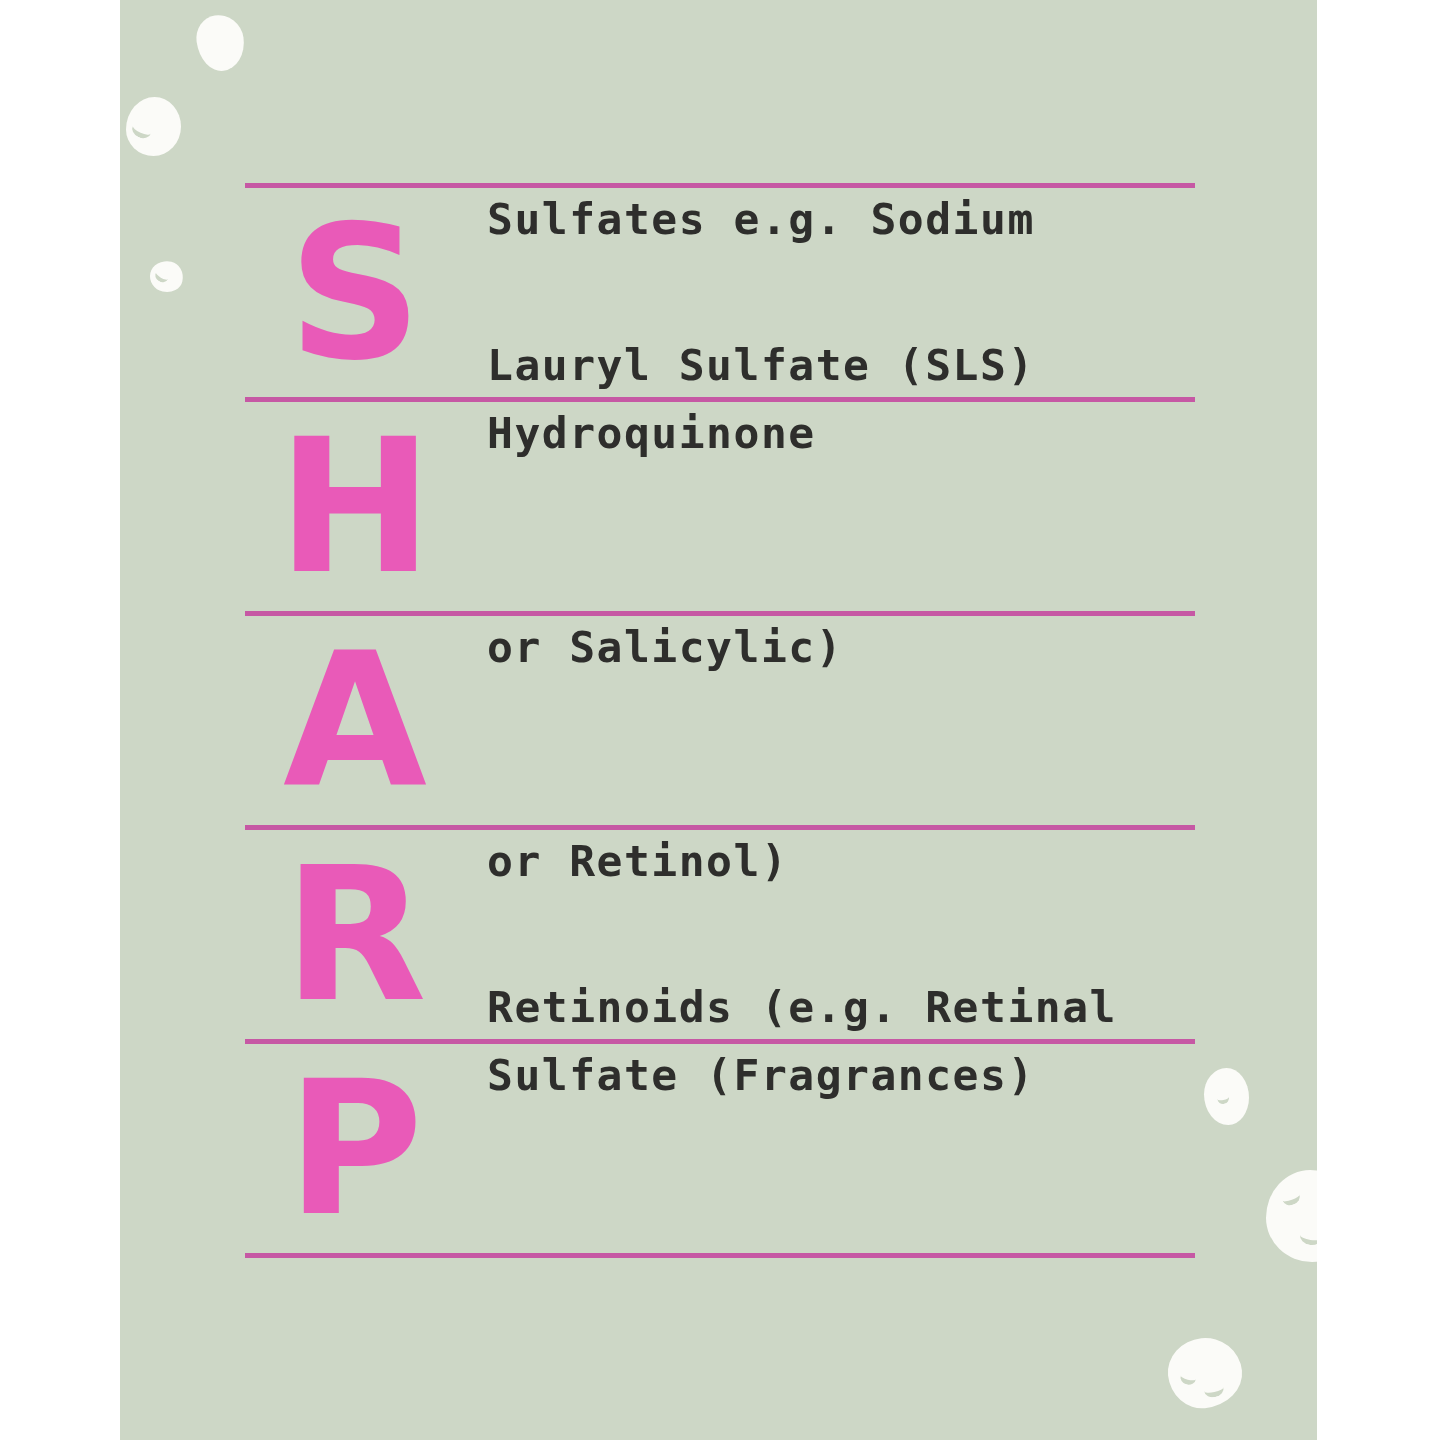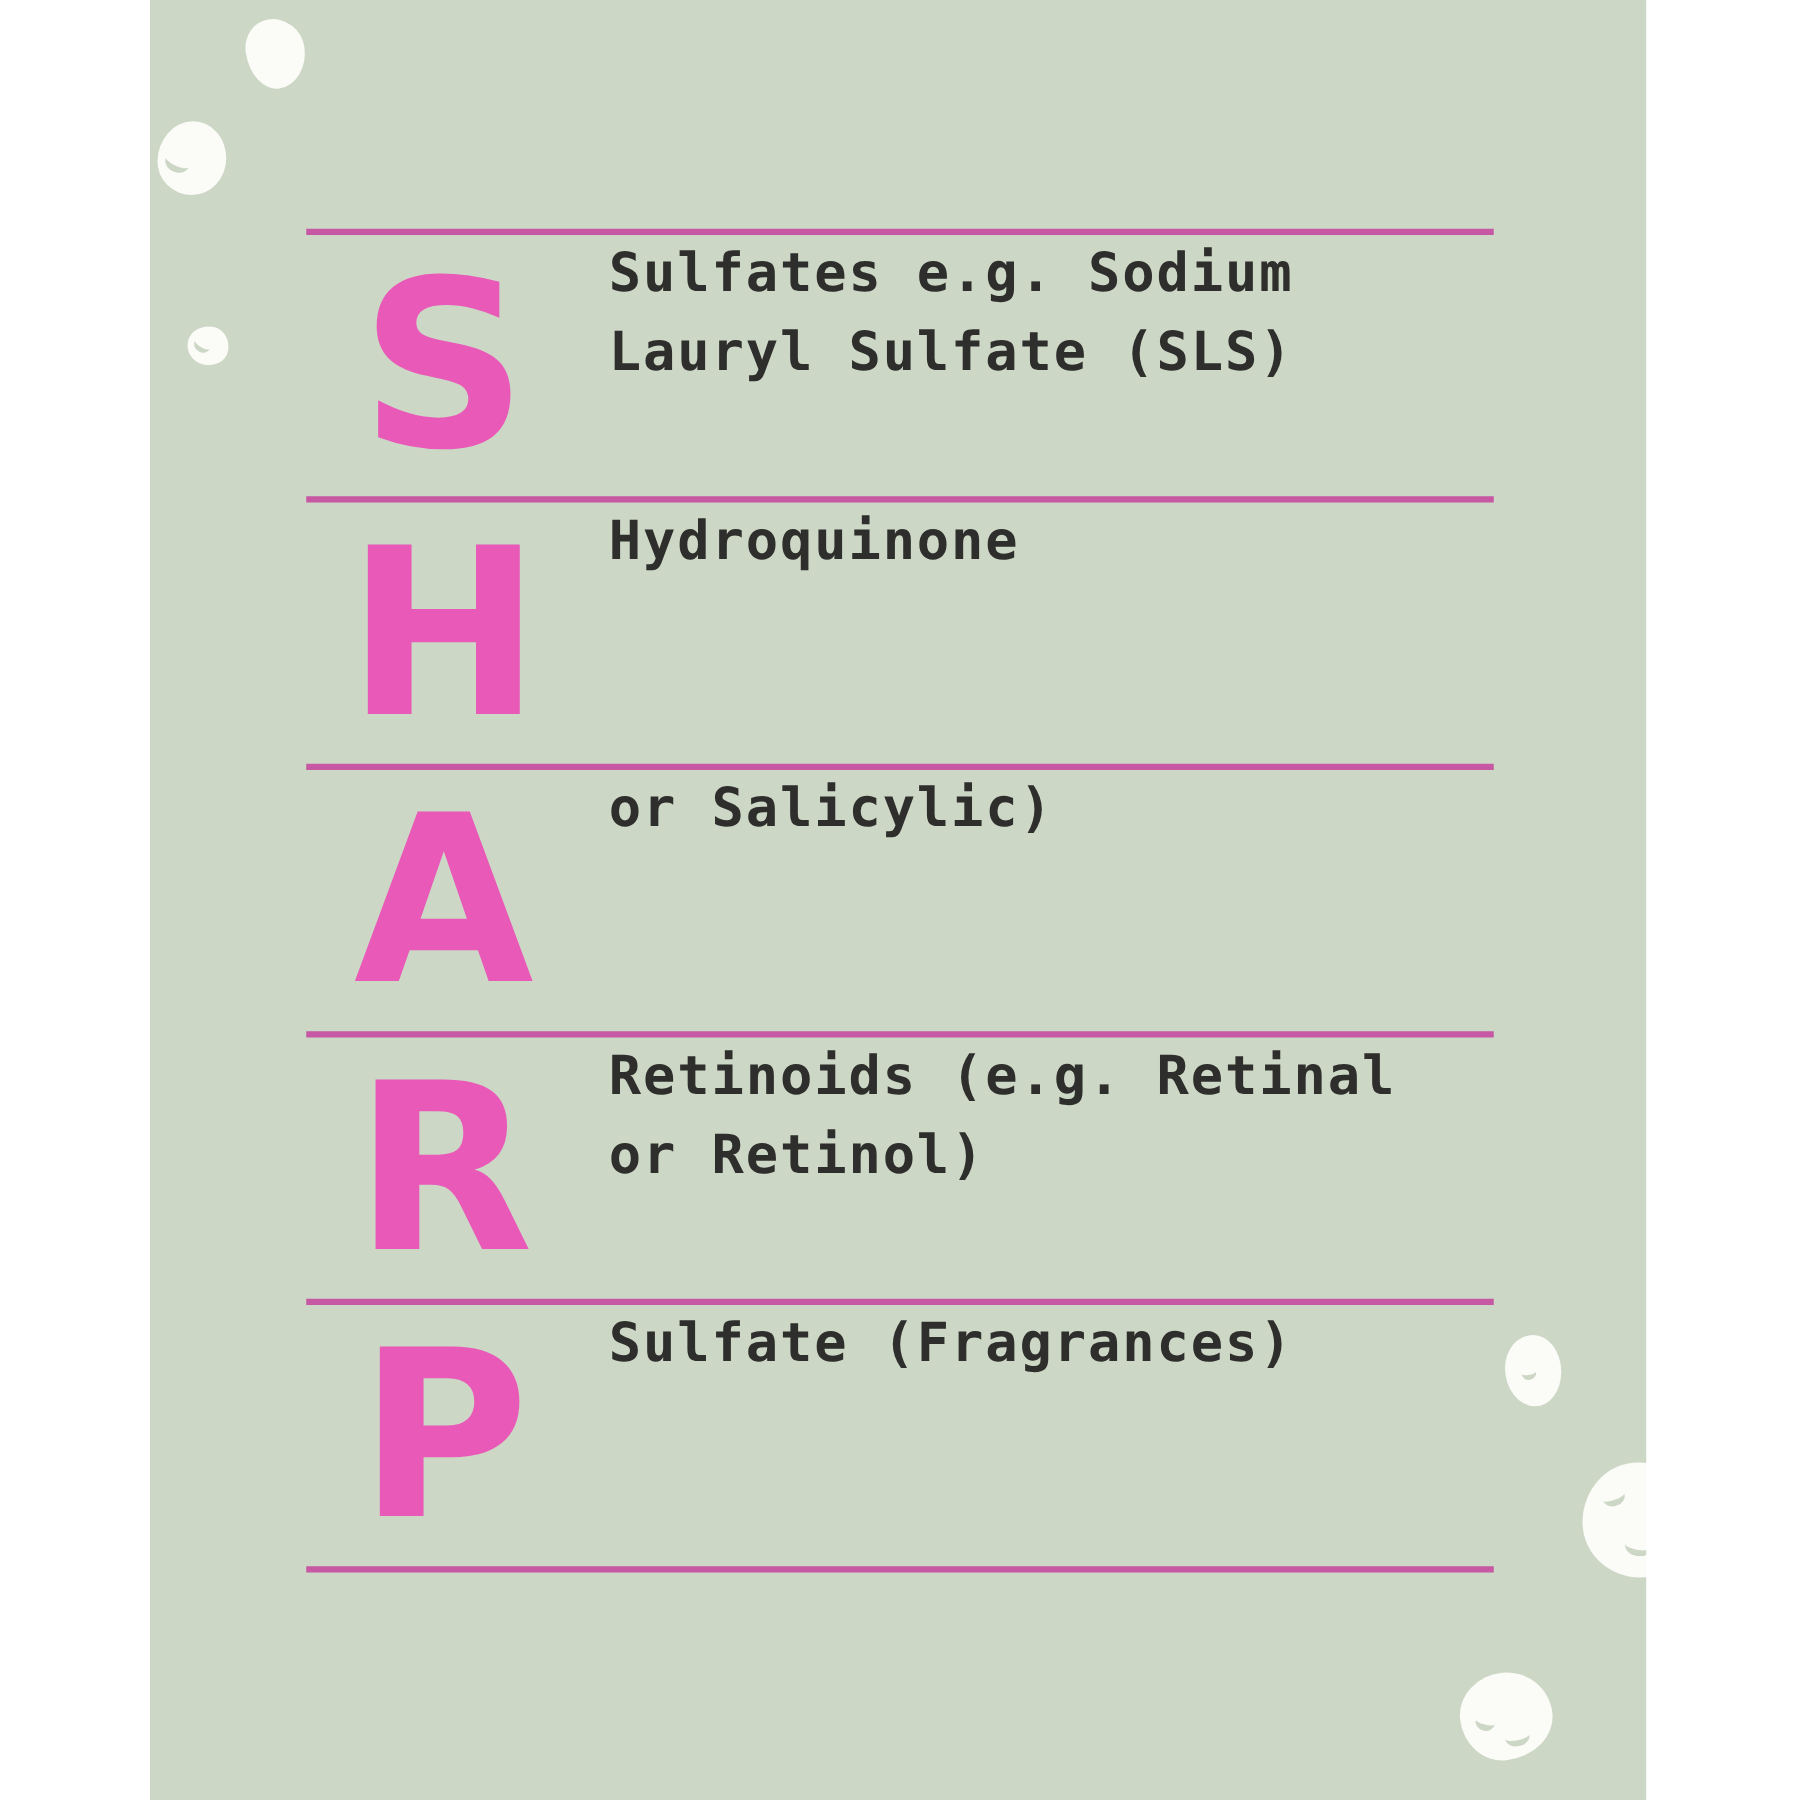--- a/index.html
+++ b/index.html
@@ -76,21 +76,21 @@
     font-weight:bold;
     font-size:186px;
     line-height:1;
     color:#e95ab8;
   }
   .desc{
     margin-left:242px;
     height:100%;
     display:flex;
     flex-direction:column;
-    justify-content:flex-start;
+    justify-content:space-between;
   }
   .desc-line{
     font-family:"DejaVu Sans Mono","Liberation Mono",monospace;
     font-weight:bold;
     font-size:43px;
     line-height:63px;
     letter-spacing:1.5px;
     color:#2e2e2c;
     white-space:nowrap;
   }
@@ -142,22 +142,22 @@
   <div class="row">
     <div class="letter">A</div>
     <div class="desc">
           <div class="desc-line">or Salicylic)</div>
         </div>
   </div>
 
   <div class="row">
     <div class="letter">R</div>
     <div class="desc">
+          <div class="desc-line">or Retinol)</div>
           <div class="desc-line">Retinoids (e.g. Retinal</div>
-          <div class="desc-line">or Retinol)</div>
         </div>
   </div>
 
   <div class="row">
     <div class="letter">P</div>
     <div class="desc">
           <div class="desc-line">Sulfate (Fragrances)</div>
         </div>
   </div>
 </div>

